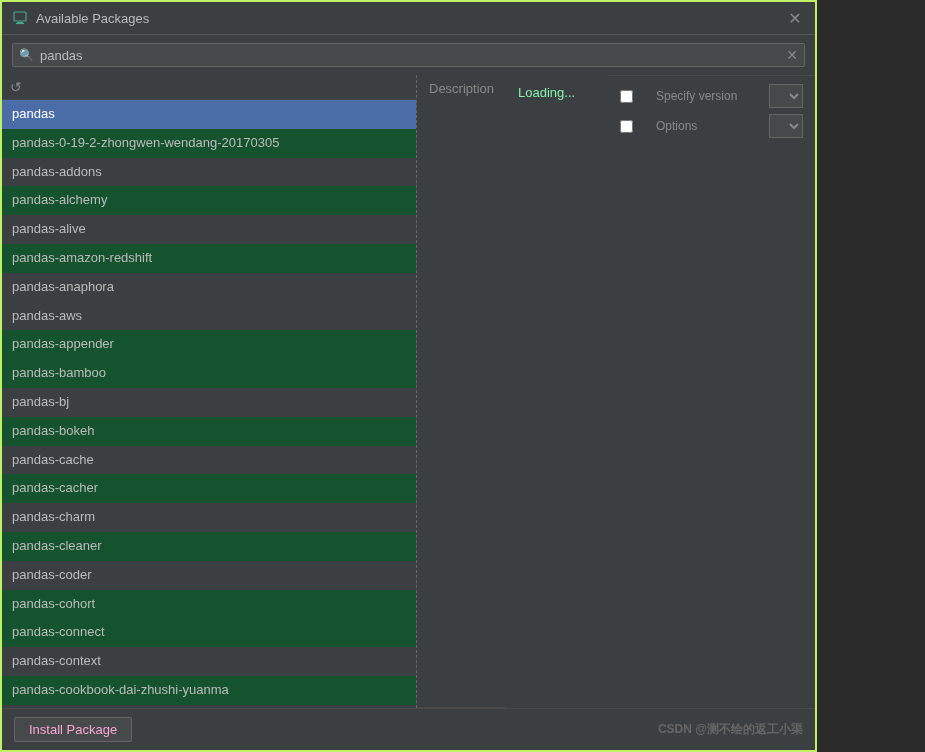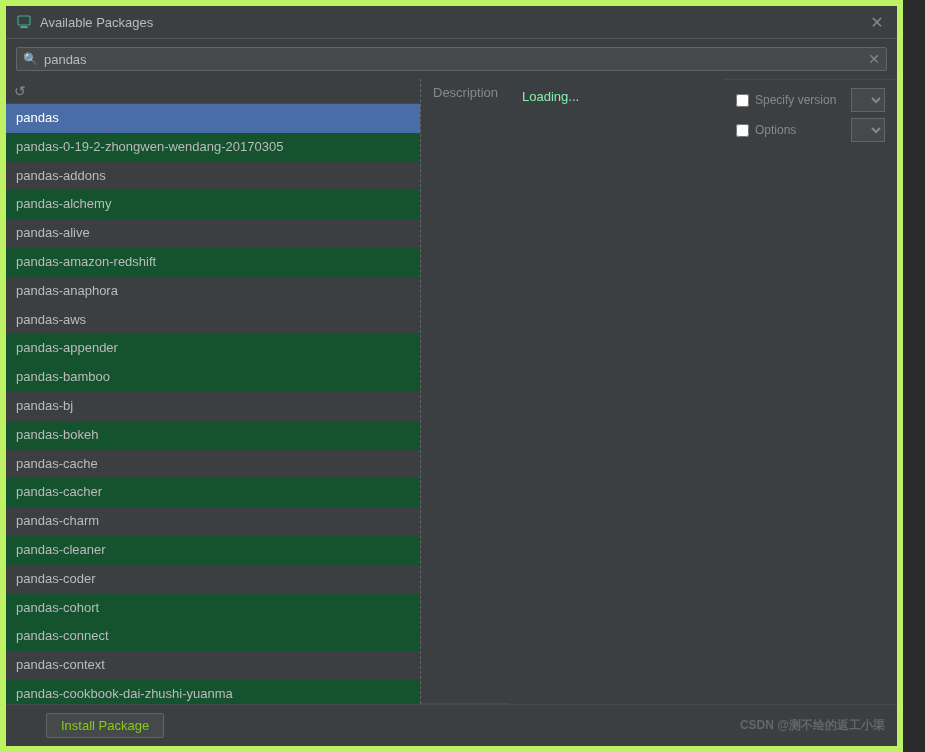--- a/index.html
+++ b/index.html
@@ -12,24 +12,24 @@
       background: #2b2b2b;
       font-family: 'Segoe UI', Arial, sans-serif;
       font-size: 13px;
       color: #bbbbbb;
       width: 925px;
       height: 752px;
       overflow: hidden;
     }
 
     .window {
-      width: 903px;
+      width: 817px;
       height: 752px;
       background: #3c3f41;
-      border: 6px solid #bef264;
+      border: 2px solid #bef264;
       display: flex;
       flex-direction: column;
     }
 
     .title-bar {
       background: #3c3f41;
       padding: 6px 10px;
       display: flex;
       align-items: center;
       justify-content: space-between;
@@ -198,21 +198,21 @@
       padding: 8px 12px;
       border-top: 1px solid #4a4a4a;
       background: #3c3f41;
       flex-shrink: 0;
     }
 
     .option-row {
       display: flex;
       align-items: center;
       margin-bottom: 6px;
-      gap: 6px;
+      gap: 23px;
     }
 
     .option-row input[type="checkbox"] {
       accent-color: #4a6da7;
       width: 13px;
       height: 13px;
       cursor: pointer;
     }
 
     .option-label {
@@ -239,27 +239,26 @@
       align-items: center;
       justify-content: space-between;
       border-top: 1px solid #4a4a4a;
       background: #3c3f41;
       flex-shrink: 0;
     }
 
     .install-btn {
       background: #45494a;
       border: 1px solid #646464;
-      color: #84cc16;
+      color: #f9a8d4;
       padding: 4px 14px;
       font-size: 13px;
       cursor: pointer;
       font-family: inherit;
       border-radius: 2px;
-      margin-left: 28px;
     }
 
     .watermark {
       color: #666;
       font-size: 12px;
       font-weight: bold;
     }
   </style>
 </head>
 <body>

